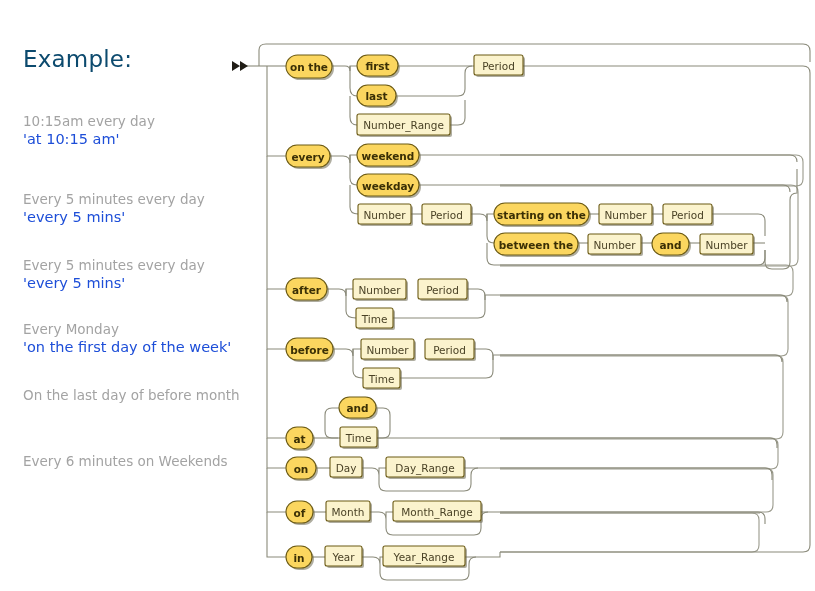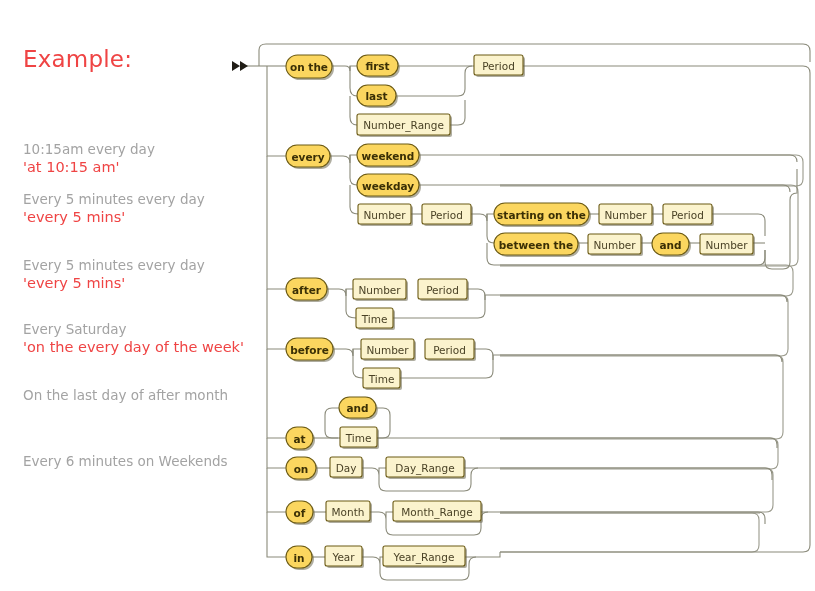--- a/index.html
+++ b/index.html
@@ -12,29 +12,29 @@
     position:relative;
   }
   #page{position:relative;width:815px;height:591px;}
 
   
   #examples{
     position:absolute;left:0;top:0;width:250px;height:591px;
   }
   #example-heading{
     position:absolute;left:23px;top:46px;
-    font-size:23px;font-weight:400;color:#ef4444;
+    font-size:23px;font-weight:400;color:#0c4a6e;
     letter-spacing:.2px;white-space:nowrap;
   }
   .example-block{position:absolute;left:23px;width:230px;}
   .example-desc{
     font-size:13.5px;color:#a3a3a3;line-height:18px;white-space:nowrap;
   }
   .example-expr{
-    font-size:14.5px;color:#ef4444;line-height:19px;white-space:nowrap;
+    font-size:14.5px;color:#1d4ed8;line-height:19px;white-space:nowrap;
     font-weight:500;
   }
 
   
   #diagram{position:absolute;left:0;top:0;width:815px;height:591px;}
   svg{display:block;}
   .rail{fill:none;stroke:#8a8a7a;stroke-width:1.1;}
   .frame{fill:none;stroke:#9a9a8c;stroke-width:1.1;}
   .term-box{fill:#fbd65f;stroke:#6b5a14;stroke-width:1.1;}
   .nonterm-box{fill:#fbf3cd;stroke:#6b5a14;stroke-width:1.1;}
@@ -52,38 +52,38 @@
   .arrow{fill:#201d16;stroke:none;}
 </style>
 </head>
 <body>
 
 <div id="page">
 
   <div id="examples">
     <div id="example-heading">Example:</div>
 
-    <div class="example-block" style="top:140px">
+    <div class="example-block" style="top:112px">
       <div class="example-desc">10:15am every day</div>
       <div class="example-expr">'at 10:15 am'</div>
     </div>
     <div class="example-block" style="top:190px">
       <div class="example-desc">Every 5 minutes every day</div>
       <div class="example-expr">'every 5 mins'</div>
     </div>
     <div class="example-block" style="top:256px">
       <div class="example-desc">Every 5 minutes every day</div>
       <div class="example-expr">'every 5 mins'</div>
     </div>
     <div class="example-block" style="top:320px">
-      <div class="example-desc">Every Saturday</div>
-      <div class="example-expr">'on the every day of the week'</div>
+      <div class="example-desc">Every Monday</div>
+      <div class="example-expr">'on the first day of the week'</div>
     </div>
     <div class="example-block" style="top:386px">
-      <div class="example-desc">On the last day of after month</div>
+      <div class="example-desc">On the last day of before month</div>
     </div>
     <div class="example-block" style="top:452px">
       <div class="example-desc">Every 6 minutes on Weekends</div>
     </div>
   </div>
 
   <div id="diagram">
     <svg width="815" height="591" viewBox="0 0 815 591" xmlns="http://www.w3.org/2000/svg">
       <g id="frames-layer">
           <path d="M 500 552 L 752 552 Q 759 552 759 545 L 759 520 Q 759 513 752 513 L 500 513" class="frame"></path>

